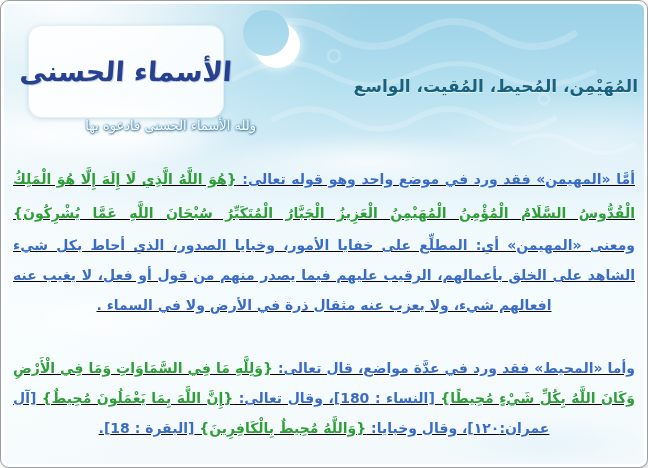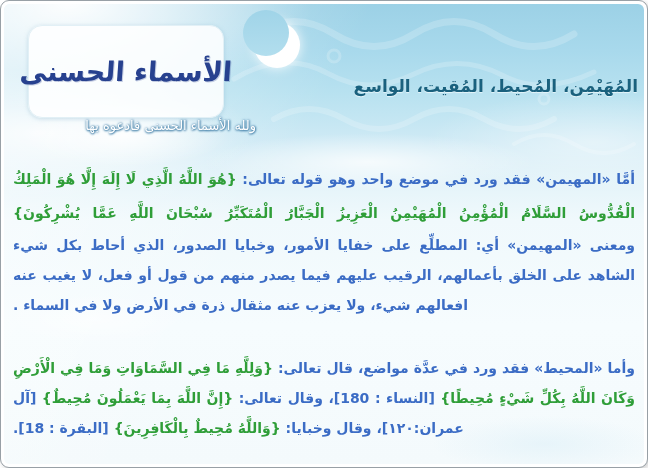--- a/index.html
+++ b/index.html
@@ -74,29 +74,29 @@
     position:absolute;right:6px;top:72px;margin:0;
     color:var(--title,#1a617e);
     font-size:17px;font-weight:bold;
     text-shadow:0 1px 1px rgba(255,255,255,.65);
     white-space:nowrap;
   }
 
   .article{
     position:absolute;left:9px;right:9px;top:158px;
     direction:rtl;
-    font-size:14px;font-weight:bold;
+    font-size:14px;font-weight:bold;text-decoration:underline;
   }
   .para{margin:0;}
   .para.p3{margin-top:33px;}
   .line{overflow:hidden;}
   .p1 .line{height:34px;line-height:34px;}
   .p2 .line,.p3 .line{height:30px;line-height:30px;}
   .line.justify{text-align:justify;text-align-last:justify;}
-  .line.right{text-align:left;}
+  .line.right{text-align:center;}
   .line.cite{text-align:right;padding-right:56px;}
   .seg-n{color:var(--body-text,#3b6cc5);}
   .seg-q{color:var(--quran-text,#2f9e38);}
 </style>
 </head>
 <body>
 
 <div class="frame">
   <div class="canvas">
 

